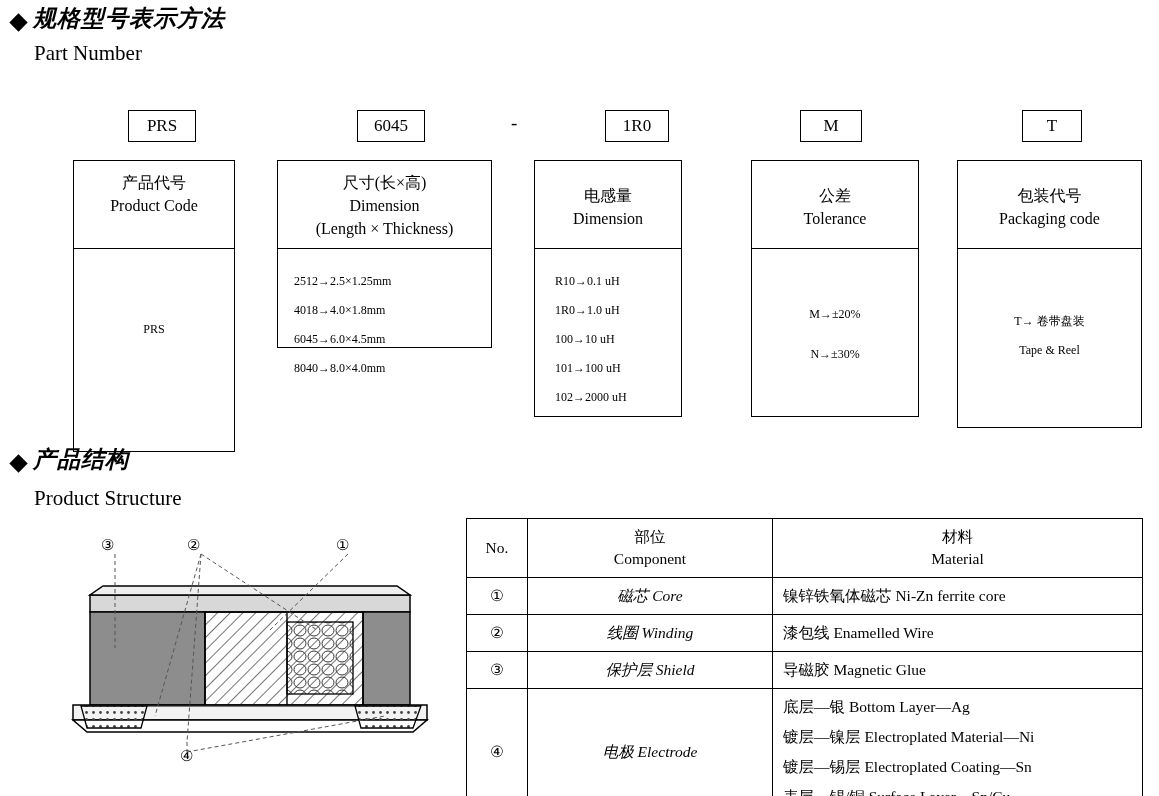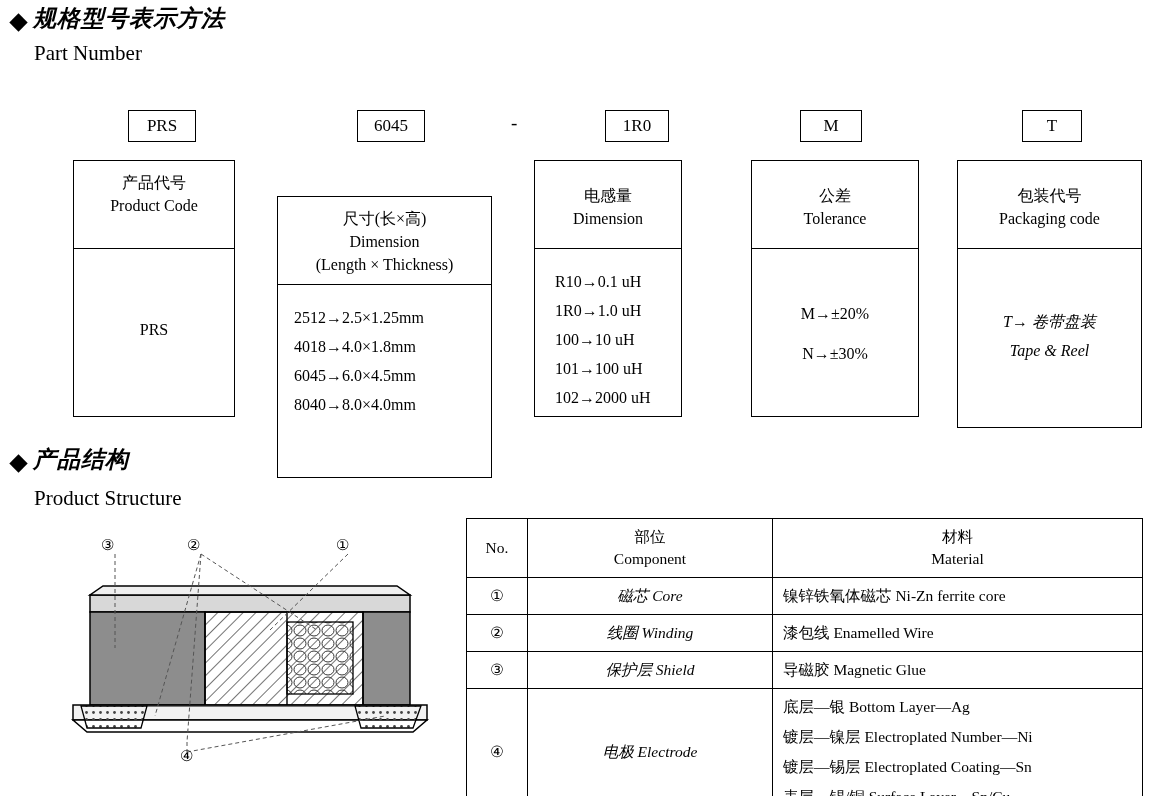--- a/index.html
+++ b/index.html
@@ -74,21 +74,21 @@
   }
   .col-head {
     border-bottom: 1px solid #000;
     text-align: center;
     padding: 10px 4px 9px 4px;
     font-size: 16px;
     line-height: 23px;
   }
   .col-body {
     padding: 14px 10px 8px 10px;
-    font-size: 16px;
+    font-size: 12px;
     line-height: 25px;
   }
   .col-body.center {
     text-align: center;
   }
   .col-body .ln { white-space: nowrap; }
 
   
   .ps-table {
     position: absolute;
@@ -148,31 +148,31 @@
   </div>
   <div class="head-en" style="left:34px; top:41px;">Part Number</div>
 
   <div class="pn-box" style="left:128px; top:110px; width:66px;">PRS</div>
   <div class="pn-box" style="left:357px; top:110px; width:66px;">6045</div>
   <div class="pn-dash" style="left:511px; top:112px;">-</div>
   <div class="pn-box" style="left:588px; top:110px; width:62px;margin-left:17px;">1R0</div>
   <div class="pn-box" style="left:800px; top:110px; width:60px;">M</div>
   <div class="pn-box" style="left:1022px; top:110px; width:58px;">T</div>
 
-  <div class="col-box" style="left:73px; top:160px; width:162px; height:257px;">
+  <div class="col-box" style="left:73px; top:160px; width:162px; height:292px;">
     <div class="col-head" style="height:88px; box-sizing:border-box;">
       <div>产品代号</div>
       <div>Product Code</div>
     </div>
     <div class="col-body center" style="padding-top:68px;">
       <div class="ln">PRS</div>
     </div>
   </div>
 
-  <div class="col-box" style="left:277px; top:160px; width:215px; height:282px;margin-top:36px;">
+  <div class="col-box" style="left:277px; top:160px; width:215px; height:188px;">
     <div class="col-head" style="height:88px; box-sizing:border-box;">
       <div>尺寸(长×高)</div>
       <div>Dimension</div>
       <div>(Length × Thickness)</div>
     </div>
     <div class="col-body" style="padding-left:16px; padding-top:18px; line-height:29px;">
       <div class="ln">2512→2.5×1.25mm</div>
       <div class="ln">4018→4.0×1.8mm</div>
       <div class="ln">6045→6.0×4.5mm</div>
       <div class="ln">8040→8.0×4.0mm</div>
@@ -202,21 +202,21 @@
       <div class="ln">M→±20%</div>
       <div class="ln">N→±30%</div>
     </div>
   </div>
 
   <div class="col-box" style="left:957px; top:160px; width:185px; height:268px;">
     <div class="col-head" style="height:88px; box-sizing:border-box; padding-top:23px;">
       <div>包装代号</div>
       <div>Packaging code</div>
     </div>
-    <div class="col-body center" style="padding-top:58px; line-height:29px;font-style:italic;">
+    <div class="col-body center" style="padding-top:58px; line-height:29px;">
       <div class="ln">T→ 卷带盘装</div>
       <div class="ln">Tape &amp; Reel</div>
     </div>
   </div>
 
   <div class="section-head" style="left:12px; top:447px;">
     <span class="diamond"></span>
     <span class="head-cn">产品结构</span>
   </div>
   <div class="head-en" style="left:34px; top:486px;">Product Structure</div>
@@ -298,21 +298,21 @@
       <tr class="single">
         <td class="num">③</td>
         <td class="comp">保护层 Shield</td>
         <td class="mat">导磁胶 Magnetic Glue</td>
       </tr>
       <tr>
         <td class="num">④</td>
         <td class="comp">电极 Electrode</td>
         <td class="mat">
           <span class="ln">底层—银 Bottom Layer—Ag</span>
-          <span class="ln">镀层—镍层 Electroplated Number—Ni</span>
+          <span class="ln">镀层—镍层 Electroplated Material—Ni</span>
           <span class="ln">镀层—锡层 Electroplated Coating—Sn</span>
           <span class="ln">表层—锡/铜 Surface Layer—Sn/Cu</span>
         </td>
       </tr>
     </tbody>
   </table>
 
 </div>
 
 </body></html>

